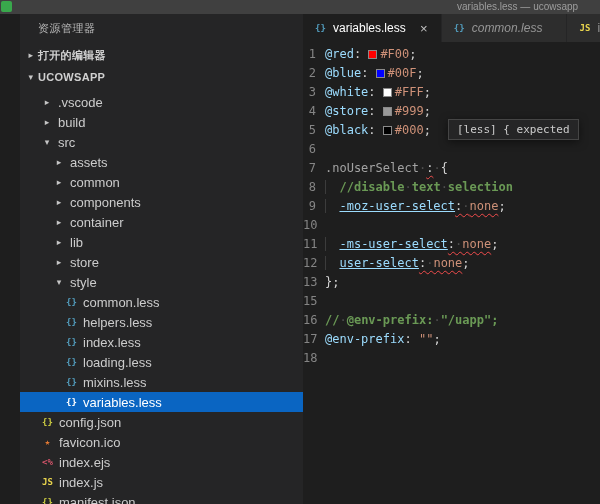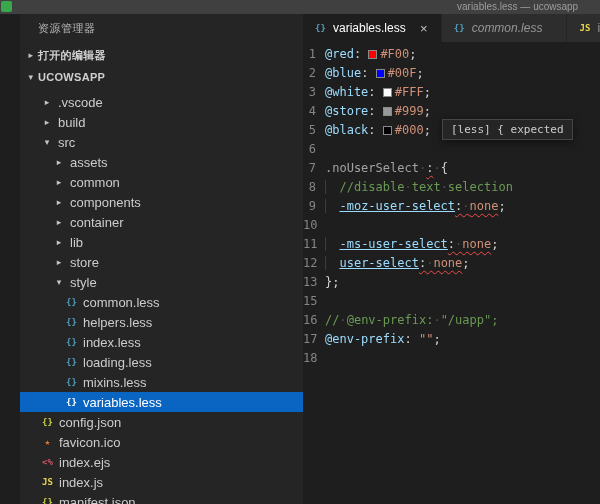--- a/index.html
+++ b/index.html
@@ -37,28 +37,28 @@
   
   .codewrap { position:relative; flex:1; background:#1e1e1e; overflow:hidden; padding-top:3px;
     font-family:"DejaVu Sans Mono","Liberation Mono",monospace; font-size:12px; }
   .line { display:flex; height:19px; line-height:19px; }
   .ln { width:22px; padding-right:9px; flex:none; text-align:right; color:#858585; }
   .lc { white-space:pre; position:relative;text-align:center; }
   .t-var { color:#9cdcfe; }
   .t-prop { color:#9cdcfe;text-decoration:underline; }
   .t-punct { color:#d4d4d4; }
   .t-value { color:#ce9178; }
-  .t-comment { color:#6a9955; }
+  .t-comment { color:#6a9955;font-weight:bold; }
   .t-selector { color:#a3a3a3; }
   .t-ws { color:#4f4f4f; }
   .t-sp { }
   .t-indent { box-shadow:inset 1px 0 0 #3c3c3c; }
   .sq { text-decoration-line:underline; text-decoration-style:wavy; text-decoration-color:var(--error,#f14c4c); text-decoration-thickness:1px; text-underline-offset:3px; }
   .swatch { display:inline-block; width:9px; height:9px; border:1px solid #8a8a8a; margin-right:3px; vertical-align:-1px; }
-  .tooltip { position:absolute; left:139px; top:77px; z-index:5; background:#252526; border:1px solid #454545;
+  .tooltip { position:absolute; left:145px; top:77px; z-index:5; background:#252526; border:1px solid #454545;
     color:#cccccc; font-size:11px; padding:3px 8px; white-space:nowrap; box-shadow:0 2px 8px rgba(0,0,0,.5); }
 </style>
 </head>
 <body>
 
 <div class="window" style="--selection: #0a65c2; --error: #f14c4c; --accent-green: #39a84c;">
   <div class="titlebar">
     <div class="app-dot"></div>
     <div class="wtitle">variables.less — ucowsapp</div>
   </div>

